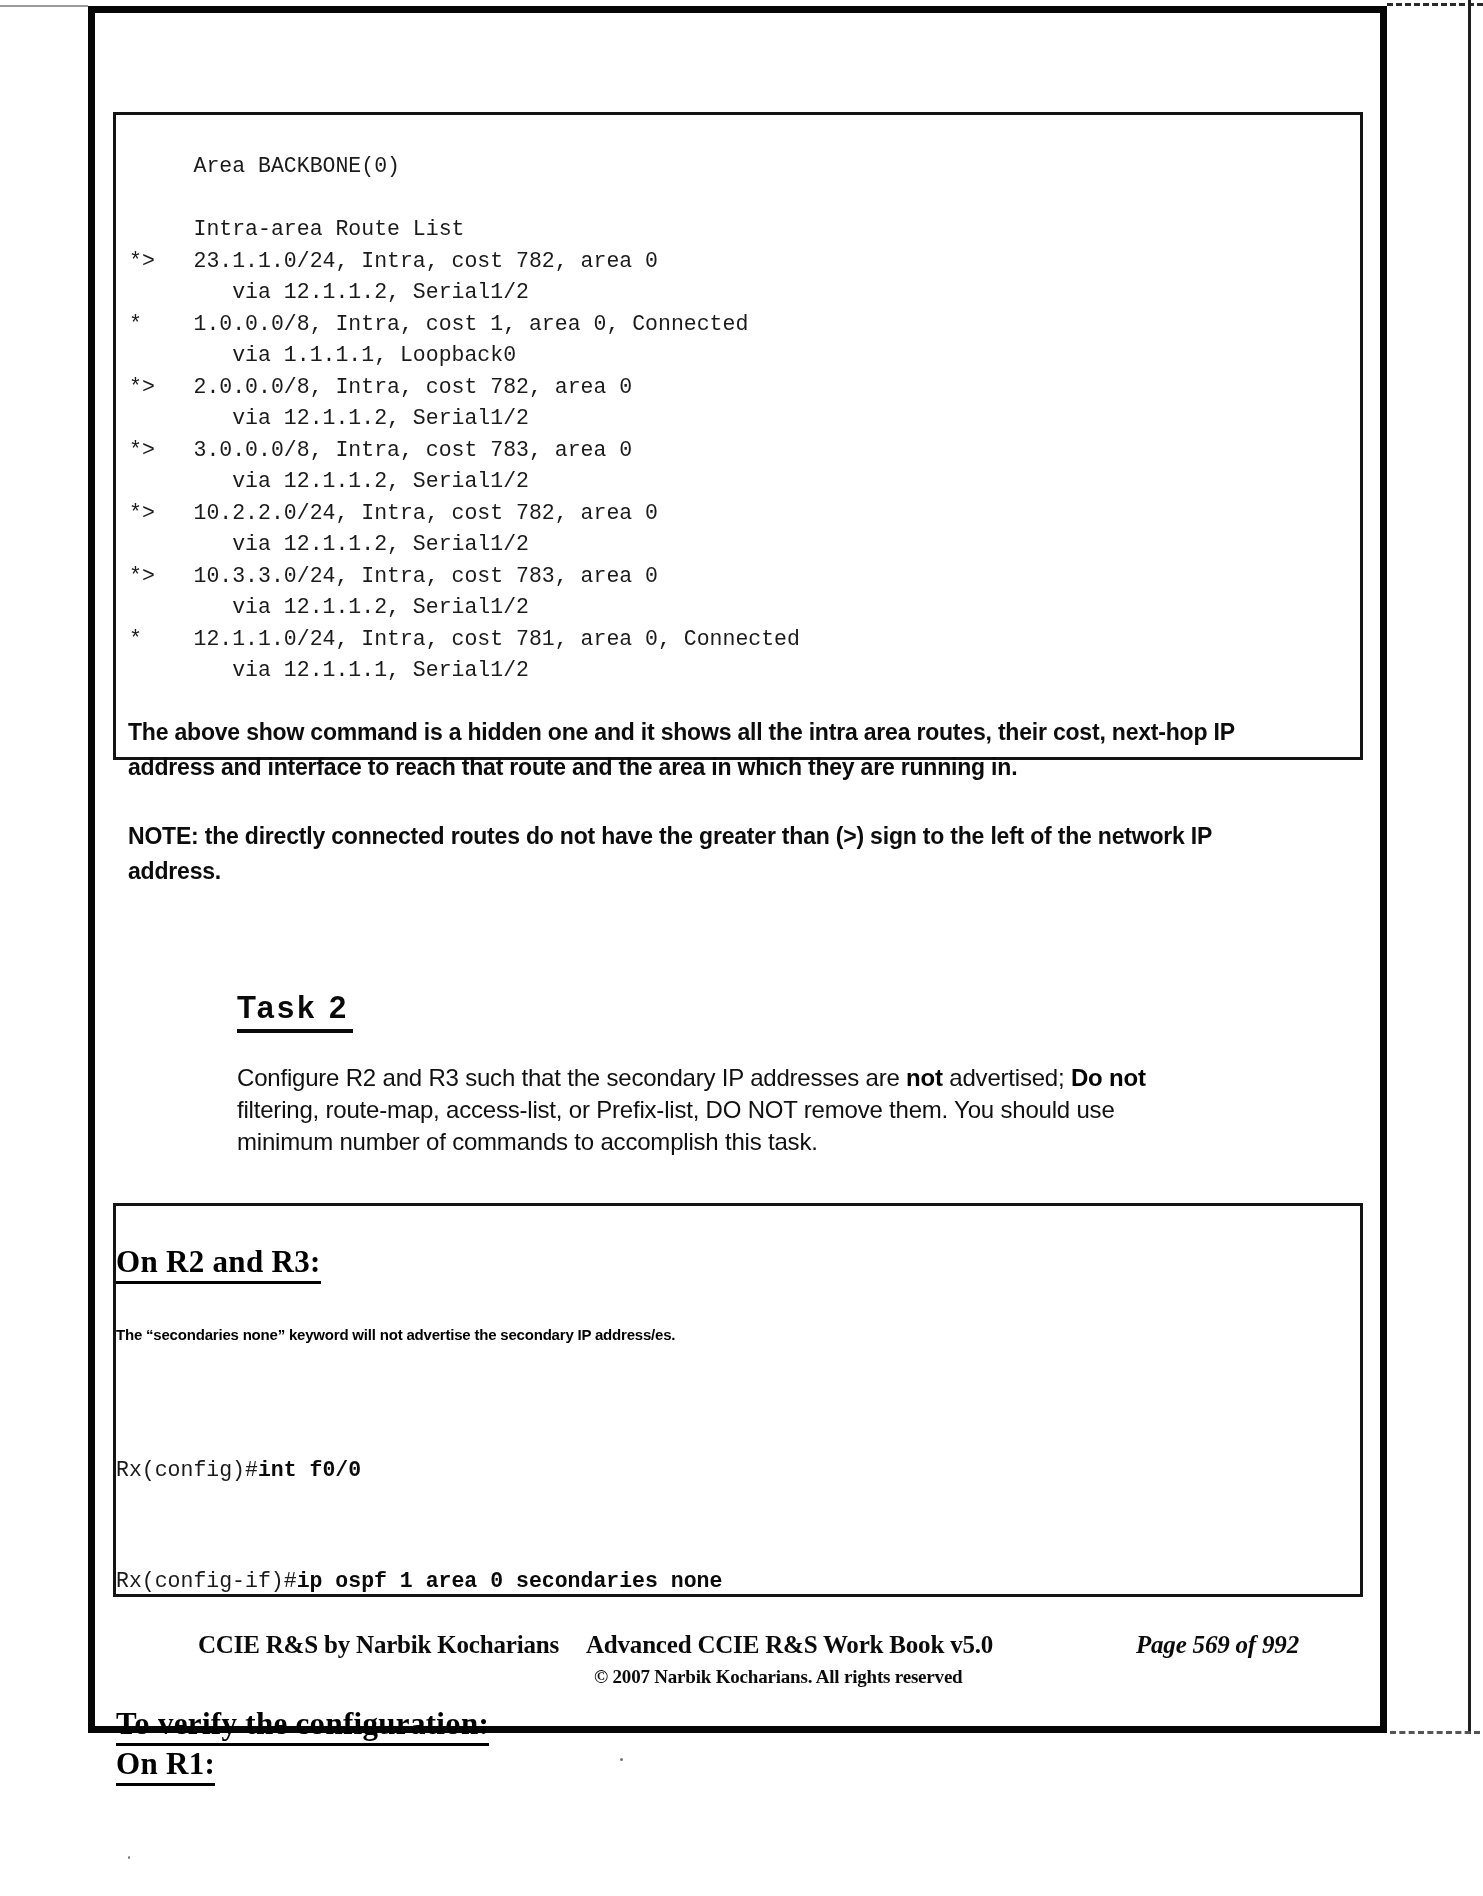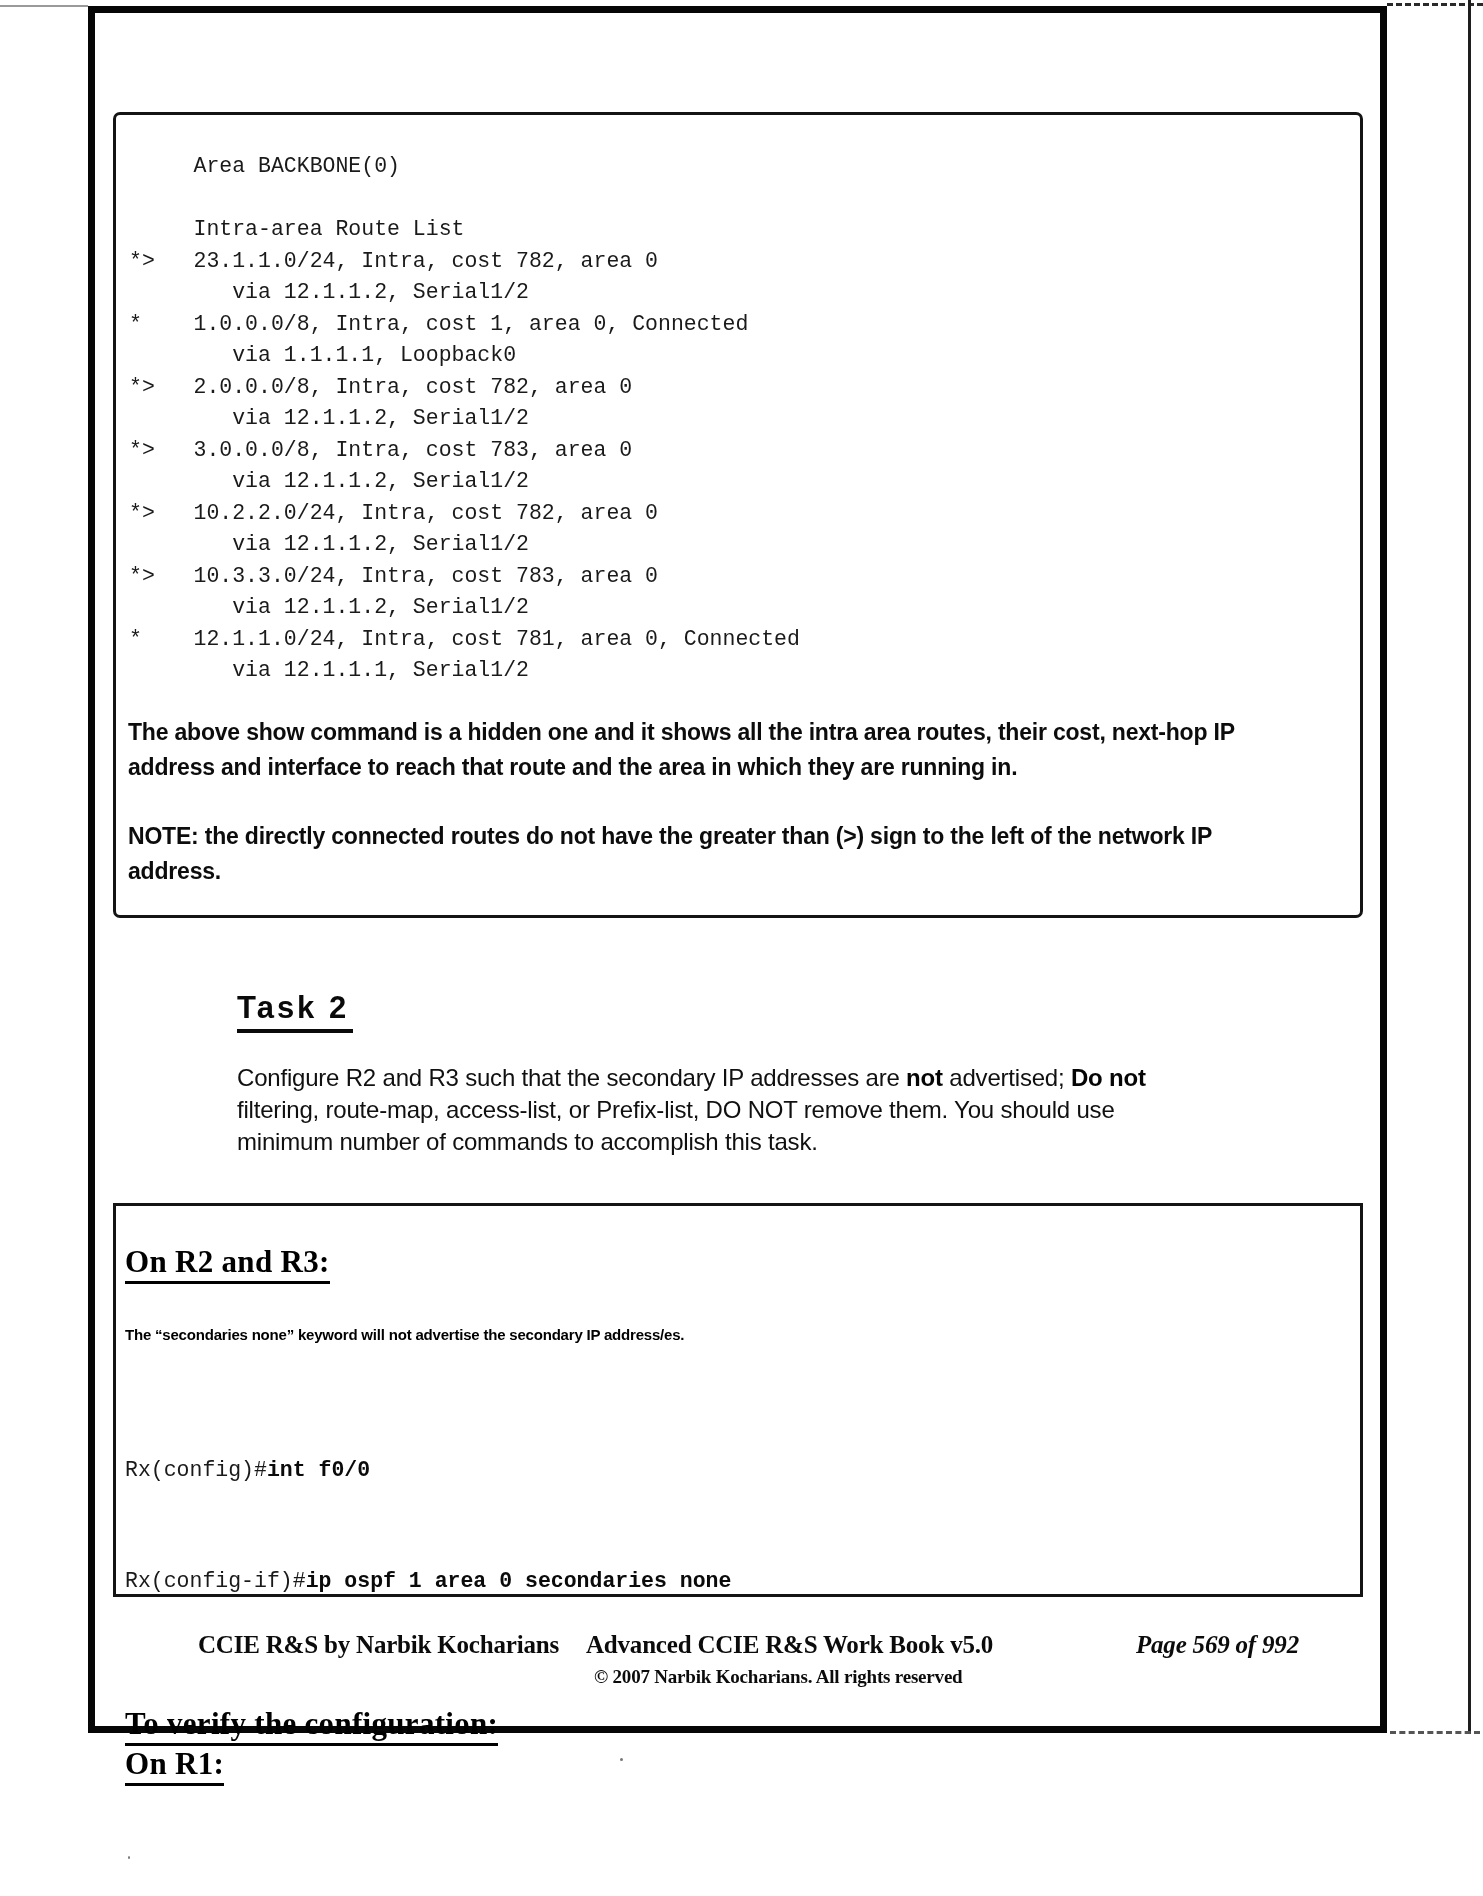--- a/index.html
+++ b/index.html
@@ -30,21 +30,21 @@
     background: #fff;
   }
 
   .inner-box {
     position: absolute;
     left: 113px;
     width: 1250px;
     border: 3px solid #141414;
     background: #fff;
   }
-  .code-box { top: 112px; height: 806px; border-radius: 7px; }
+  .code-box { top: 112px; height: 648px; }
   .solution-box { top: 1203px; height: 394px; }
 
   pre.route-output {
     margin: 0;
     padding: 36px 8px 0 13px;
     font-family: "Liberation Mono", monospace;
     font-size: 21.5px;
     line-height: 31.5px;
     color: #1a1a1a;
     white-space: pre;
@@ -79,21 +79,21 @@
     left: 237px; top: 1062px;
     font-size: 24px;
     line-height: 32px;
     color: #101010;
     letter-spacing: -0.2px;
   }
   .task-para .task-line { white-space: pre-wrap; }
   .task-para b { font-weight: bold; color: #050505; }
 
   
-  .sol-pad { padding-left: 9px; }
+  .sol-pad { }
   .serif-heading {
     display: inline-block;
     font-family: "Liberation Serif", serif;
     font-weight: bold;
     font-size: 31px;
     line-height: 36px;
     color: #000;
     border-bottom: 3px solid #000;
     padding-bottom: 1px;
     letter-spacing: 0.3px;

